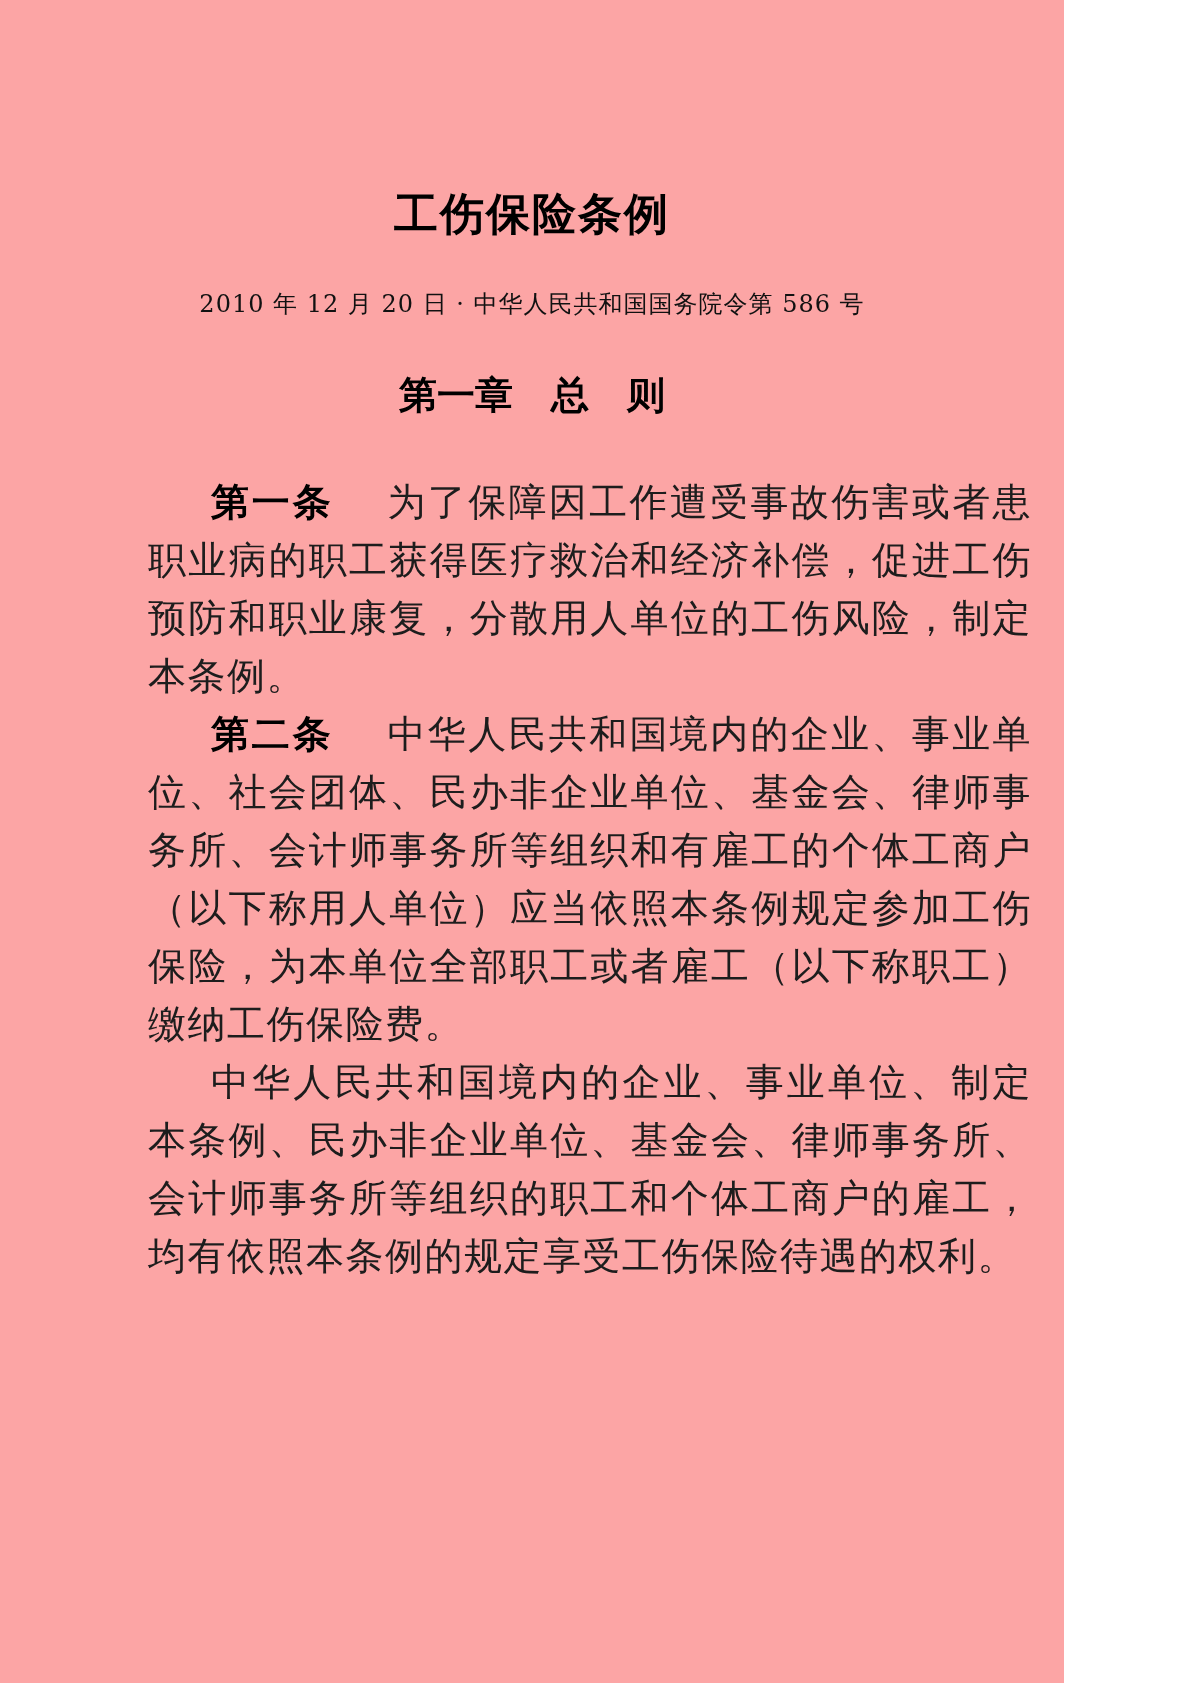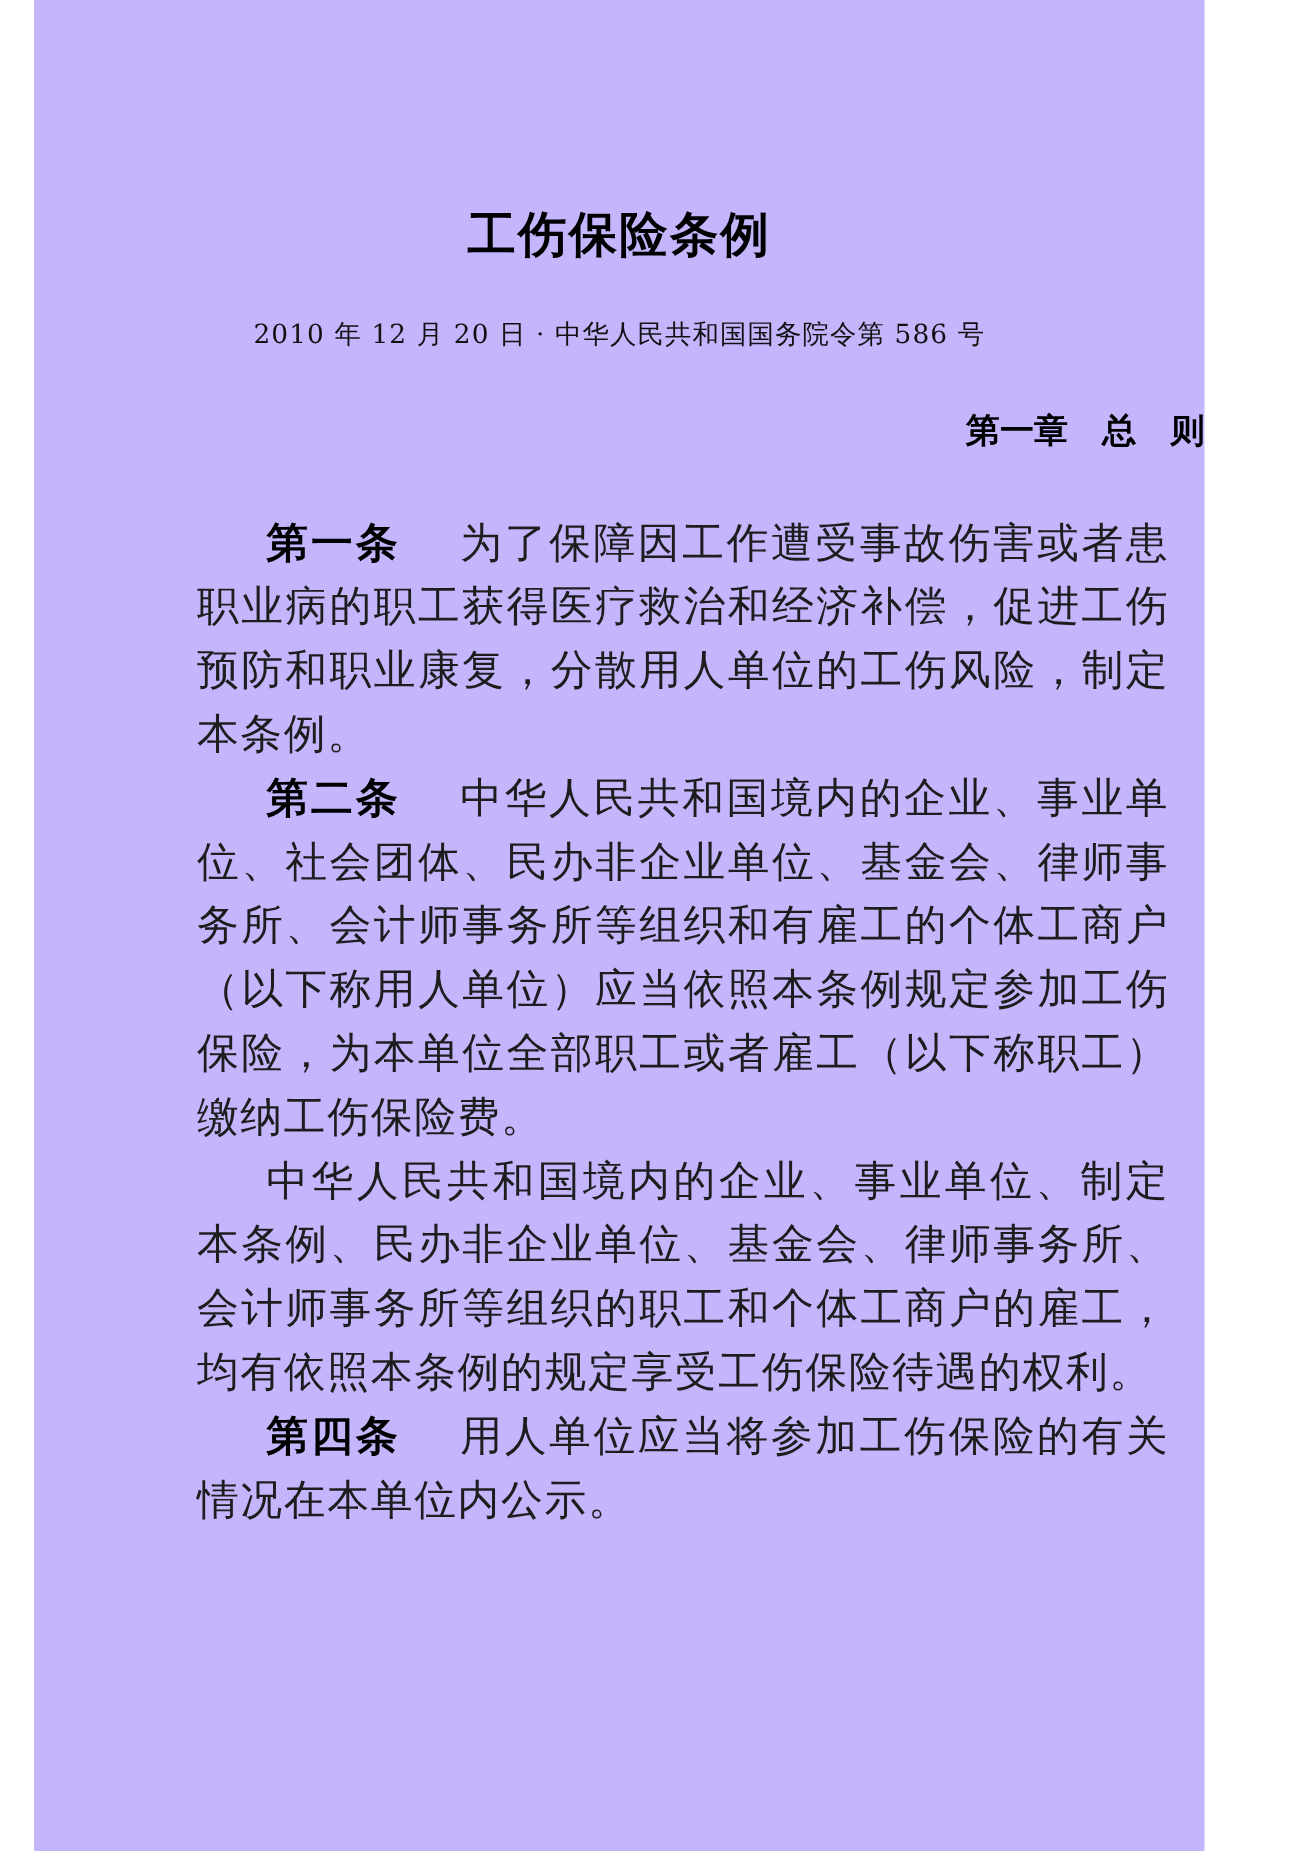--- a/index.html
+++ b/index.html
@@ -2,26 +2,25 @@
 <html><head>
 <meta charset="utf-8">
 <style>
   html, body { margin: 0; padding: 0; }
   body { background: #ffffff; }
 
   .page {
     position: relative;
     width: 1064px;
     height: 1683px;
-    background: #c4b5fd;
+    background: #fca5a5;
     box-sizing: border-box;
     overflow: hidden;
     font-family: "DejaVu Serif", serif;
     color: #1d1d1d;
-    margin-left: 31px;
   }
 
   .doc-title {
     margin: 190px 0 0 0;
     text-align: center;
     font-family: "DejaVu Serif", serif;
     font-weight: bold;
     font-size: 44px;
     line-height: 1.1;
     letter-spacing: 2px;
@@ -33,24 +32,24 @@
     text-align: center;
     font-family: "DejaVu Serif", serif;
     font-size: 24px;
     line-height: 1.2;
     letter-spacing: 1px;
     color: #111111;
   }
 
   .chapter-heading {
     margin: 54px 0 0 0;
-    text-align: right;
+    text-align: center;
     font-family: Liberation Sans, sans-serif;
     font-weight: bold;
-    font-size: 31px;
+    font-size: 38px;
     line-height: 1.2;
     color: #000000;
   }
 
   .doc-body {
     margin: 54px 0 0 148px;
     width: 884px;
     font-size: 38px;
     line-height: 58px;
     letter-spacing: 1.5px;
@@ -86,17 +85,16 @@
 
   <div class="doc-body">
 
     <p class="para"><span class="article-label">第一条</span><span>为了保障因工作遭受事故伤害或者患职业病的职工获得医疗救治和经济补偿，促进工伤预防和职业康复，分散用人单位的工伤风险，制定本条例。</span></p>
 
     <p class="para"><span class="article-label">第二条</span><span>中华人民共和国境内的企业、事业单位、社会团体、民办非企业单位、基金会、律师事务所、会计师事务所等组织和有雇工的个体工商户（以下称用人单位）应当依照本条例规定参加工伤保险，为本单位全部职工或者雇工（以下称职工）缴纳工伤保险费。</span></p>
 
     <p class="para"><span>中华人民共和国境内的企业、事业单位、制定本条例、民办非企业单位、基金会、律师事务所、会计师事务所等组织的职工和个体工商户的雇工，均有依照本条例的规定享受工伤保险待遇的权利。</span></p>
 
 
-    <p class="para"><span class="article-label">第四条</span><span>用人单位应当将参加工伤保险的有关情况在本单位内公示。</span></p>
 
   </div>
 
 </div>
 
 </body></html>

